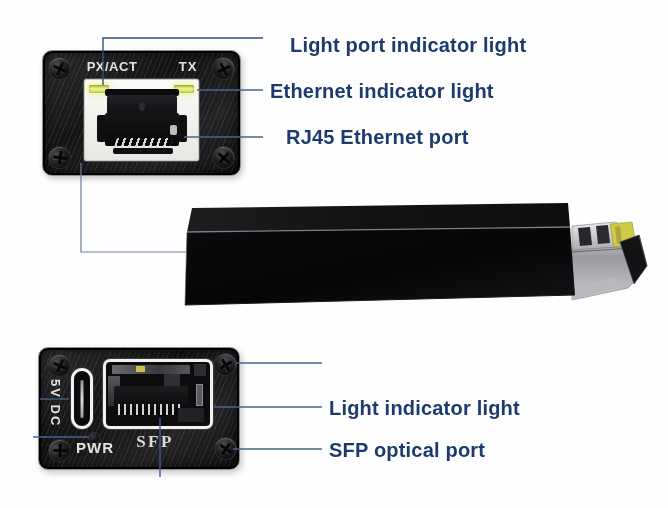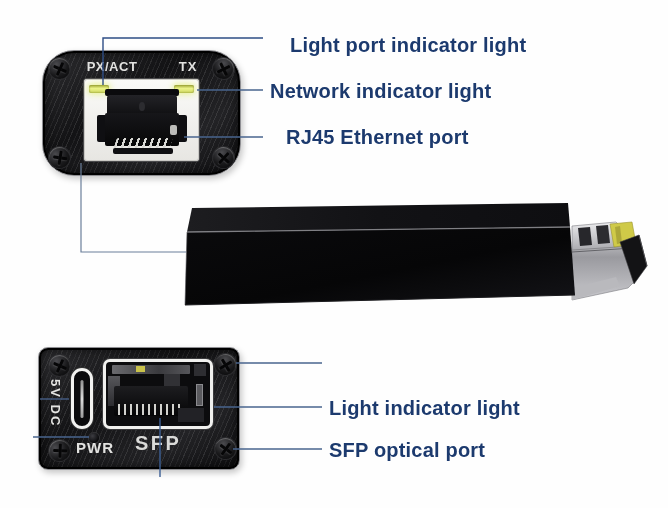--- a/index.html
+++ b/index.html
@@ -19,21 +19,21 @@
 
   
   .panel{
     position:absolute;border-radius:10px;
     border:1px solid #8f8f93;
     background:
       repeating-linear-gradient(113deg, rgba(255,255,255,.06) 0 1px, transparent 1px 4px, rgba(255,255,255,.10) 4px 5px, transparent 5px 9px),
       linear-gradient(145deg,#2e2e31,#131315 40%,#232326 72%,#0d0d0f);
     box-shadow: inset 0 0 0 2px #000, inset 0 0 14px rgba(0,0,0,.85), 2px 3px 6px rgba(0,0,0,.22);
   }
-  .panel-top{left:42px;top:50px;width:197px;height:124px;border-radius:32px;}
+  .panel-top{left:42px;top:50px;width:197px;height:124px;}
   .panel-bottom{left:38px;top:347px;width:200px;height:121px;}
 
   .screw{
     position:absolute;width:21px;height:21px;border-radius:50%;
     background:radial-gradient(circle at 35% 30%, #4a4a4e, #19191b 55%, #050506);
     box-shadow: inset 0 1px 1px rgba(255,255,255,.28), 0 0 0 1px #2b2b2e;
   }
   .screw::before,.screw::after{
     content:"";position:absolute;left:50%;top:50%;background:#060607;border-radius:1px;
     box-shadow:0 1px 1px rgba(255,255,255,.12);
@@ -169,35 +169,35 @@
       <div class="cage-part" style="left:2px;top:14px;width:12px;height:30px;background:linear-gradient(#57575b,#2c2c30);"></div>
       <div class="cage-part" style="left:58px;top:12px;width:16px;height:16px;background:#313135;"></div>
       <div class="cage-part" style="left:8px;top:24px;width:74px;height:30px;background:linear-gradient(#1d1d20,#050506);border-radius:2px;"></div>
       <div class="cage-part" style="left:12px;top:42px;width:64px;height:11px;background:repeating-linear-gradient(90deg,#d2d2ce 0 2px,transparent 2px 6px);"></div>
       <div class="cage-part" style="left:90px;top:22px;width:7px;height:22px;background:#5a5a5e;box-shadow:inset 0 0 0 1px #8a8a8e;"></div>
       <div class="cage-part" style="left:72px;top:46px;width:26px;height:14px;background:#222226;"></div>
     </div>
 
     <div class="pwr-led"></div>
     <div class="panel-txt" style="left:36px;top:92px;width:40px;font-size:15px;letter-spacing:1px;">PWR</div>
-    <div class="panel-txt" style="left:96px;top:85px;width:40px;font-size:20px;letter-spacing:2.5px;color:#dadad8;">SFP</div>
+    <div class="panel-txt" style="left:96px;top:85px;width:40px;font-size:17px;letter-spacing:2.5px;color:#dadad8;font-family:Liberation Serif, serif;">SFP</div>
   </div>
 
   <svg class="layer" width="668" height="508" viewBox="0 0 668 508" fill="none">
     <polyline points="103,85 103,38 263,38" stroke="#2e4d85" stroke-width="1.4"></polyline>
     <polyline points="197,90 263,90" stroke="#49648e" stroke-width="1.4"></polyline>
     <polyline points="184,137 263,137" stroke="#49648e" stroke-width="1.4"></polyline>
     <polyline points="81,163 81,252 186,252" stroke="#6b7f9a" stroke-width="1.2"></polyline>
     <polyline points="236,363 322,363" stroke="#49648e" stroke-width="1.4"></polyline>
     <polyline points="214,407 322,407" stroke="#49648e" stroke-width="1.4"></polyline>
     <polyline points="233,449 322,449" stroke="#49648e" stroke-width="1.4"></polyline>
     <polyline points="40,399 69,399" stroke="#49648e" stroke-width="1.3"></polyline>
     <polyline points="33,437 89,437" stroke="#49648e" stroke-width="1.3"></polyline>
     <polyline points="160,418 160,477" stroke="#3c5f94" stroke-width="1.4"></polyline>
   </svg>
 
   <div class="label" style="left:270px;top:45px;margin-left:20px;">Light port indicator light</div>
-  <div class="label" style="left:270px;top:91px;">Network indicator light</div>
+  <div class="label" style="left:270px;top:91px;">Ethernet indicator light</div>
   <div class="label" style="left:286px;top:137px;">RJ45 Ethernet port</div>
   <div class="label" style="left:329px;top:408px;">Light indicator light</div>
   <div class="label" style="left:329px;top:450px;">SFP optical port</div>
 
 </div>
 
 </body></html>

